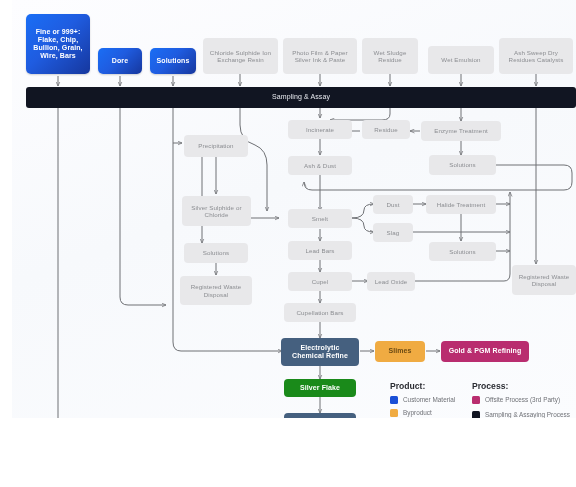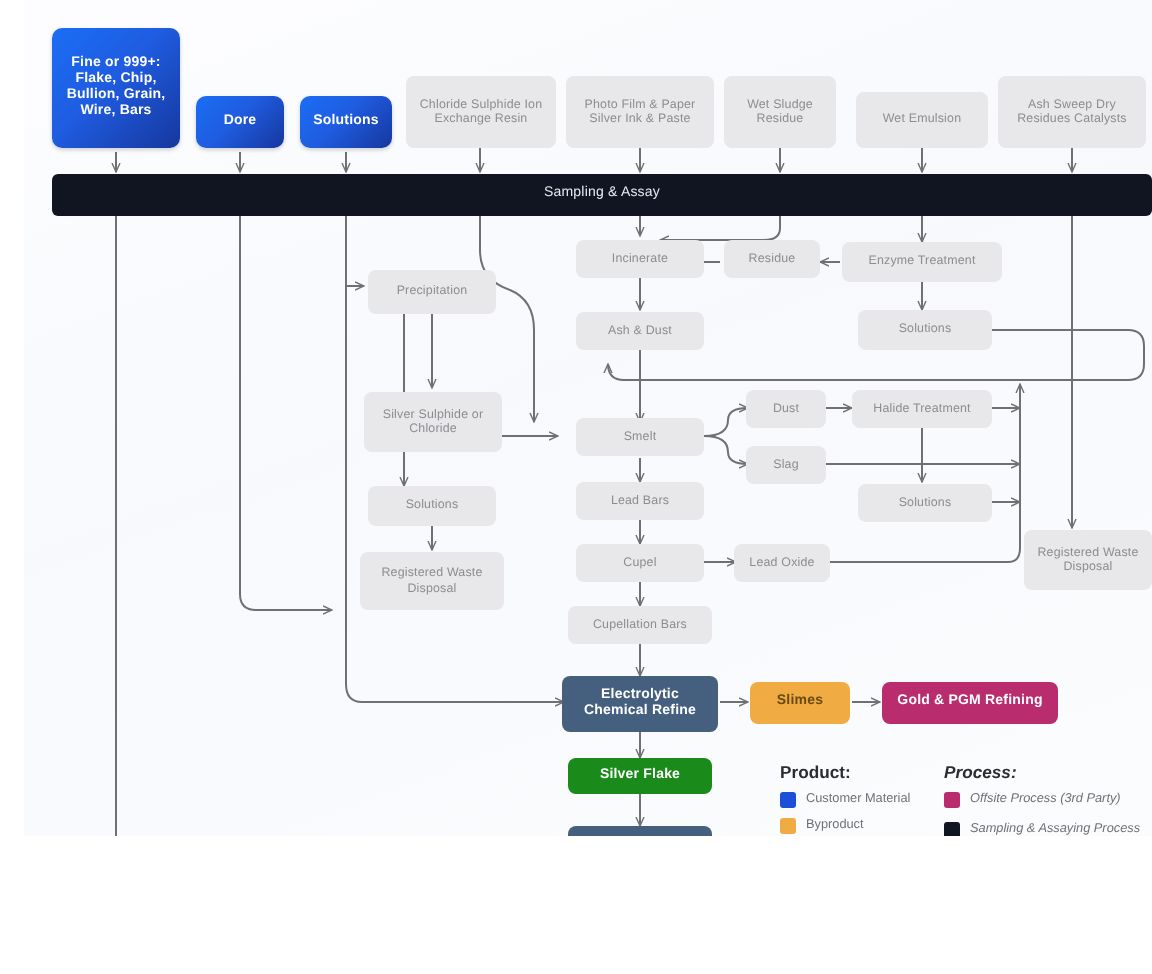--- a/index.html
+++ b/index.html
@@ -186,21 +186,21 @@
     <div class="lg-row">
       <span class="sw" style="background:#1a8a1a"></span>
       <span class="txt">Resulting Product</span>
     </div>
     <div class="lg-row">
       <span class="sw" style="background:#dcdde0"></span>
       <span class="txt">End Product</span>
     </div>
   </div>
 
-  <div class="legend" style="left:460px;top:381px;width:105px;font-style:italic;">
+  <div class="legend" style="left:460px;top:381px;width:105px;">
     <div class="legend-title">Process:</div>
     <div class="lg-row">
       <span class="sw" style="background:#b92d6f"></span>
       <span class="txt">Offsite Process (3rd Party)</span>
     </div>
     <div class="lg-row" style="margin-top:7px;">
       <span class="sw" style="background:#111522"></span>
       <span class="txt">Sampling &amp; Assaying Process</span>
     </div>
   </div>

